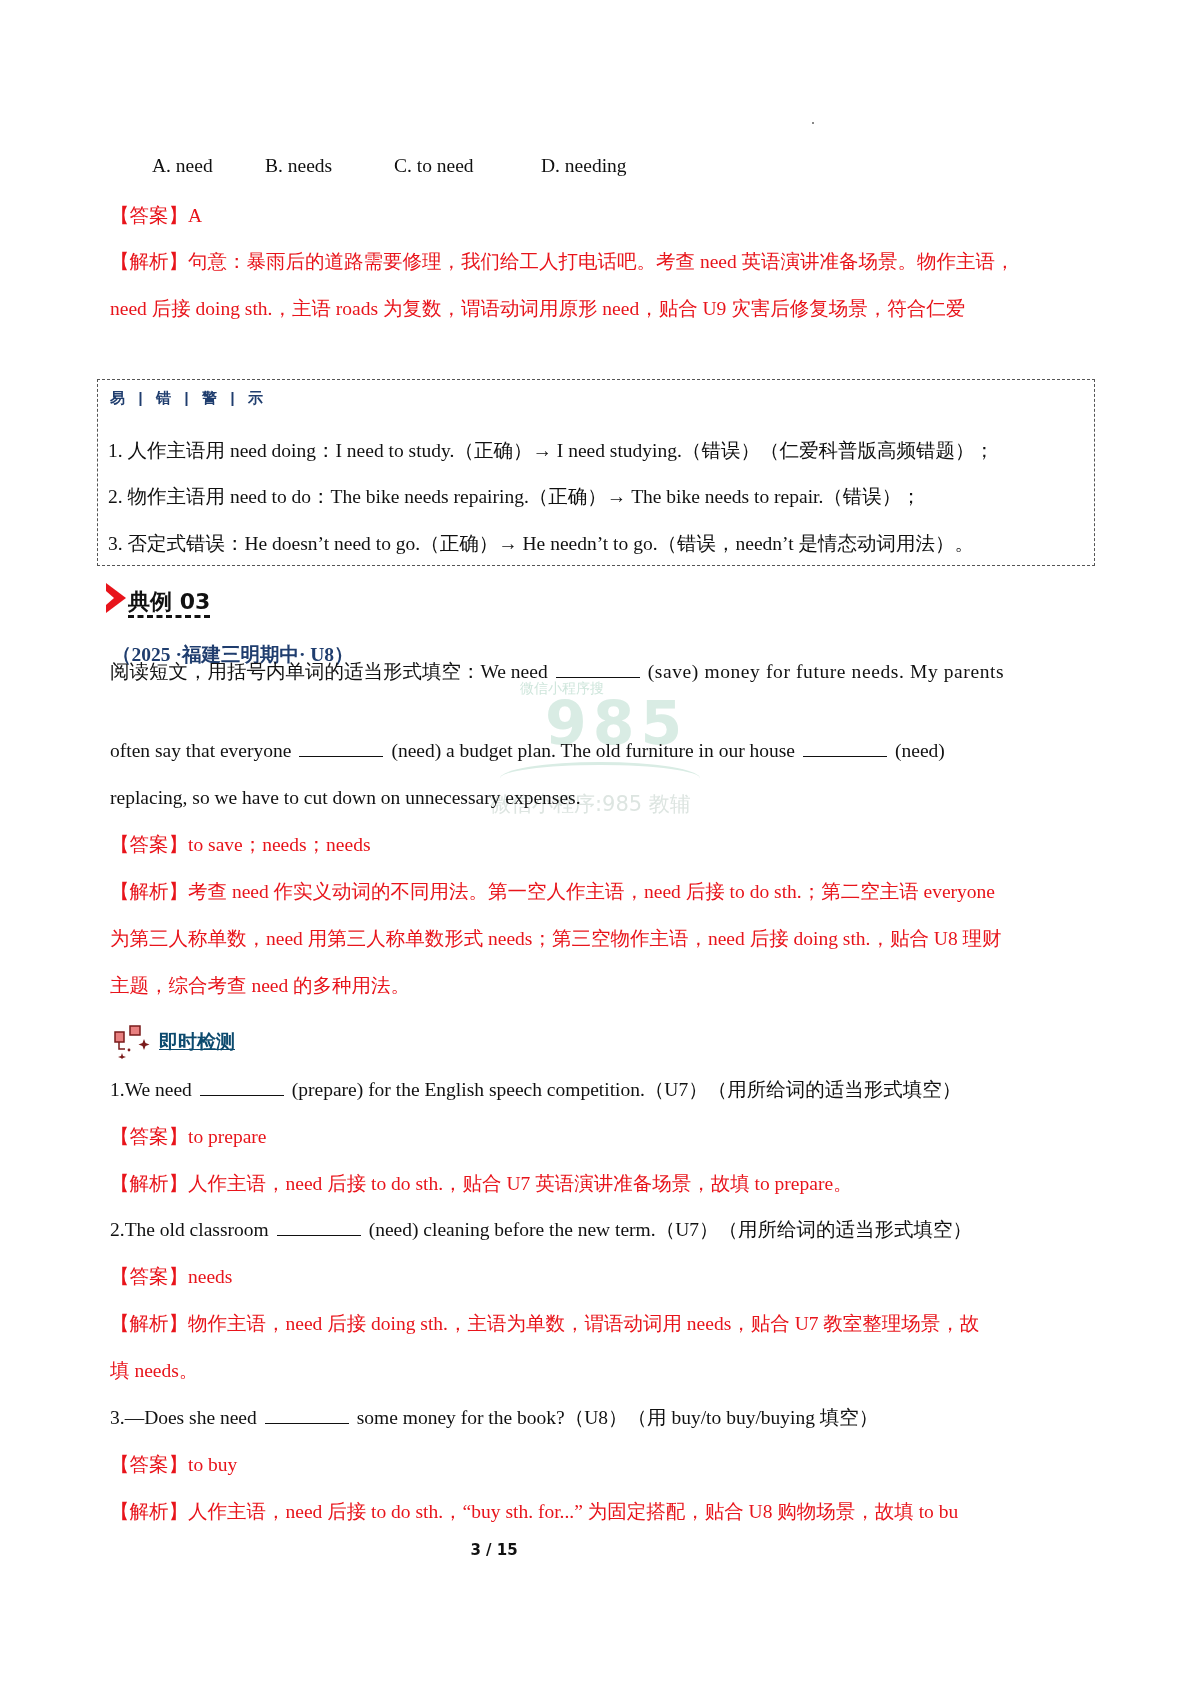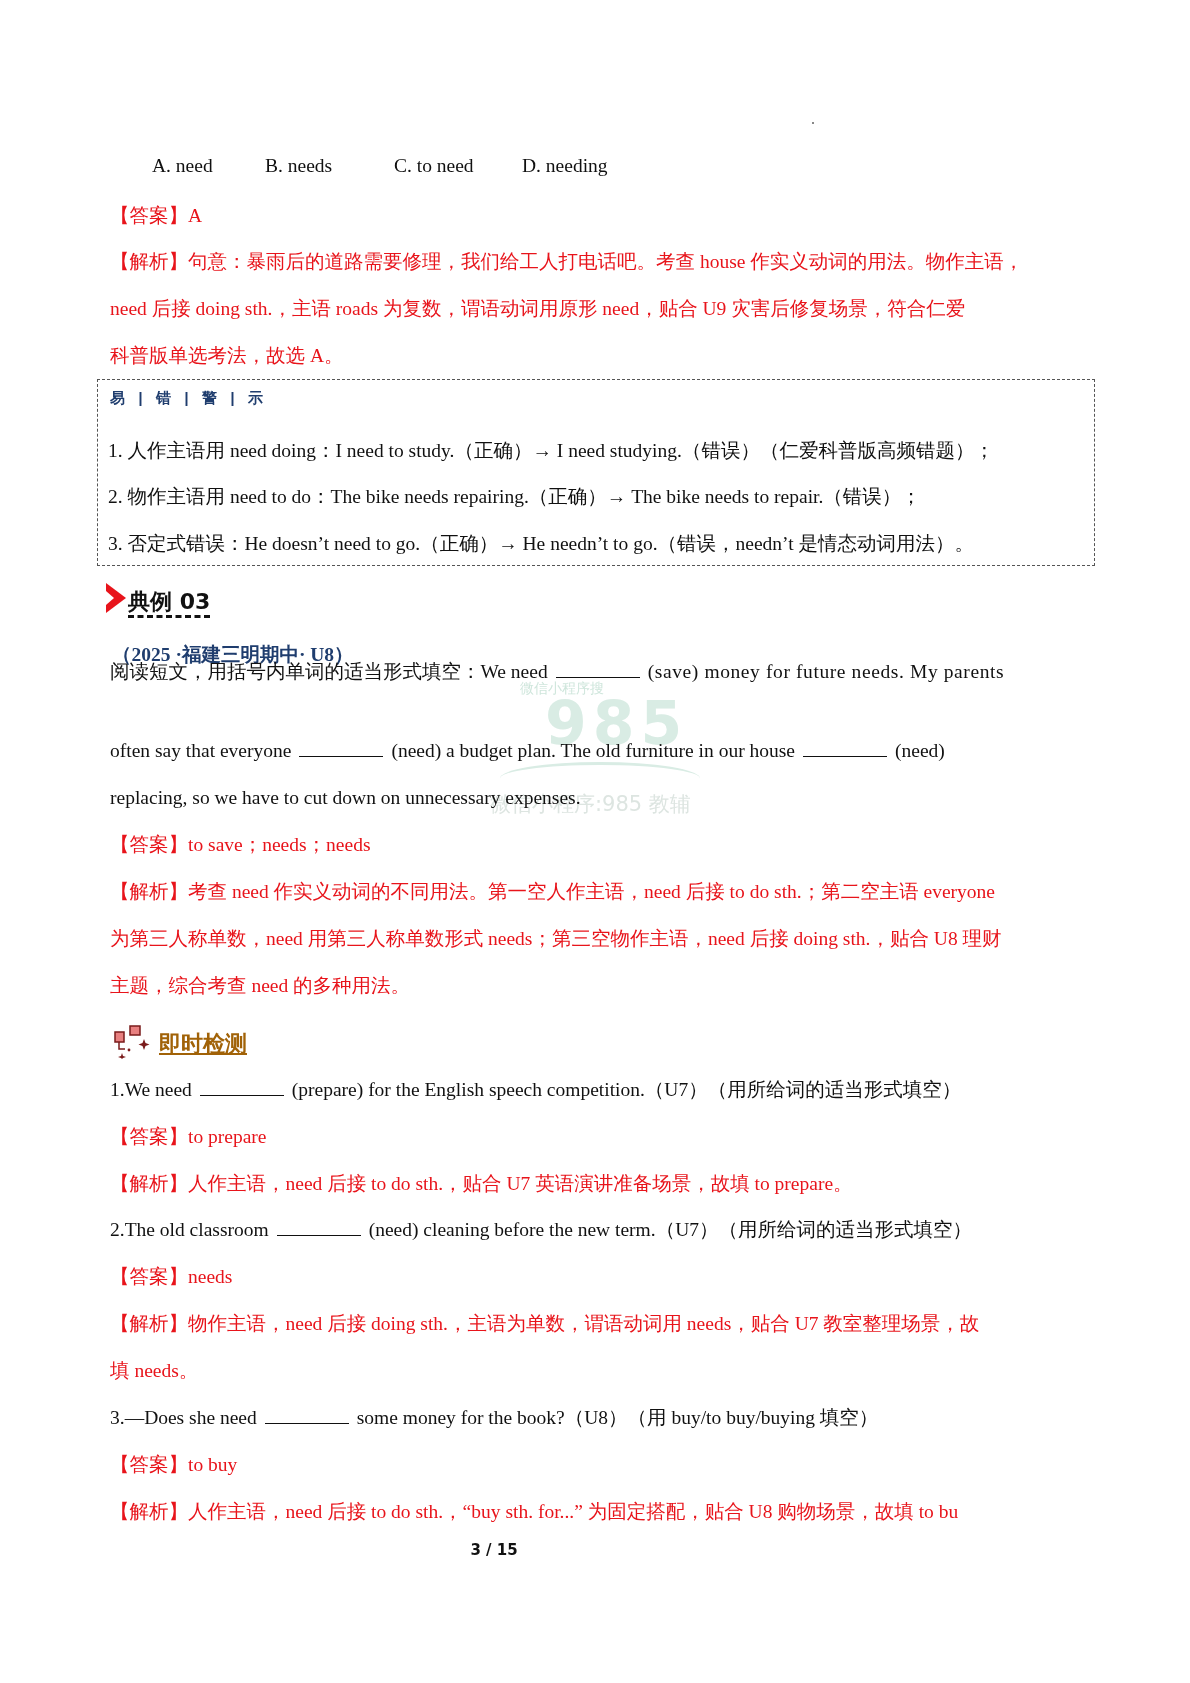--- a/index.html
+++ b/index.html
@@ -60,50 +60,49 @@
   .watermark { position: absolute; left: 490px; top: 672px; width: 230px; height: 150px; pointer-events: none; }
   .wm-top { position: absolute; left: 30px; top: 8px; font-size: 14px; color: #cfe6dc; font-family: "DejaVu Sans", sans-serif; }
   .wm-num { position: absolute; left: 55px; top: 16px; font-size: 60px; color: #d9ece4; font-family: "DejaVu Sans", sans-serif; font-weight: bold; letter-spacing: 6px; }
   .wm-book { position: absolute; left: 10px; top: 90px; width: 200px; height: 30px; border-top: 3px solid #d9ece4; border-radius: 50% 50% 0 0; }
   .wm-bottom { position: absolute; left: 0; top: 118px; font-size: 21px; color: #dde5e1; font-family: "DejaVu Sans", sans-serif; white-space: nowrap; }
 
   .check-head { position: absolute; left: 114px; top: 1025px; height: 40px; }
   .check-icon { position: absolute; left: 0; top: 0; width: 40px; height: 34px; }
   .check-title {
     position: absolute; left: 45px; top: 4px; font-family: "DejaVu Sans", sans-serif;
-    font-weight: bold; font-size: 22px; color: #a16207; text-decoration: underline;
+    font-weight: bold; font-size: 19px; color: #0c4a6e; text-decoration: underline;
     white-space: nowrap;
   }
   .page-num {
     position: absolute; left: 0; width: 988px; top: 1541px; text-align: center;
     font-family: "DejaVu Sans", sans-serif; font-weight: bold; font-size: 15px; color: #111;
   }
 </style>
 </head>
 <body>
 
 <div class="page">
 
   <div class="dot"></div>
 
   <div class="options">
     <span style="left:0;">A.  need</span>
     <span style="left:113px;">B.  needs</span>
     <span style="left:242px;">C.  to  need</span>
-    <span style="left:370px;text-align:center;">D.  needing</span>
+    <span style="left:389px;text-align:center;">D.  needing</span>
   </div>
 
   <div class="line red" style="top:202px;">
     <span>【答案】</span><span>A</span>
   </div>
   <div class="line red justify" style="top:248px;">
-    <span><span>【解析】</span><span>句意：暴雨后的道路需要修理，我们给工人打电话吧。考查 house 作实义动词的用法。物作主语，</span></span>
+    <span><span>【解析】</span><span>句意：暴雨后的道路需要修理，我们给工人打电话吧。考查 need 英语演讲准备场景。物作主语，</span></span>
   </div>
   <div class="line red" style="top:295px;">need 后接 doing sth.，主语 roads 为复数，谓语动词用原形 need，贴合 U9 灾害后修复场景，符合仁爱</div>
-  <div class="line red" style="top:342px;">科普版单选考法，故选 A。</div>
 
   <div class="warn-box"></div>
   <div class="warn-title">易 | 错 | 警 | 示</div>
   <div class="warn-line" style="top:437px;">1.  人作主语用  need doing：I need to study.（正确）→ I need studying.（错误）（仁爱科普版高频错题）；</div>
   <div class="warn-line" style="top:483px;">2.  物作主语用  need to do：The bike needs repairing.（正确）→ The bike needs to repair.（错误）；</div>
   <div class="warn-line" style="top:530px;">3.  否定式错误：He doesn’t need to go.（正确）→ He needn’t to go.（错误，needn’t  是情态动词用法）。</div>
 
   <div class="example-head">
     <div class="red-arrow"></div>
     <div class="red-arrow-notch"></div>

